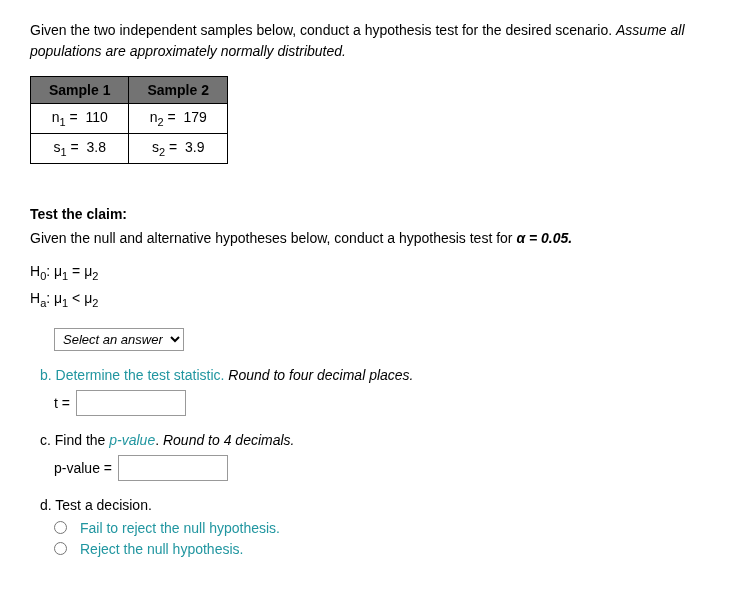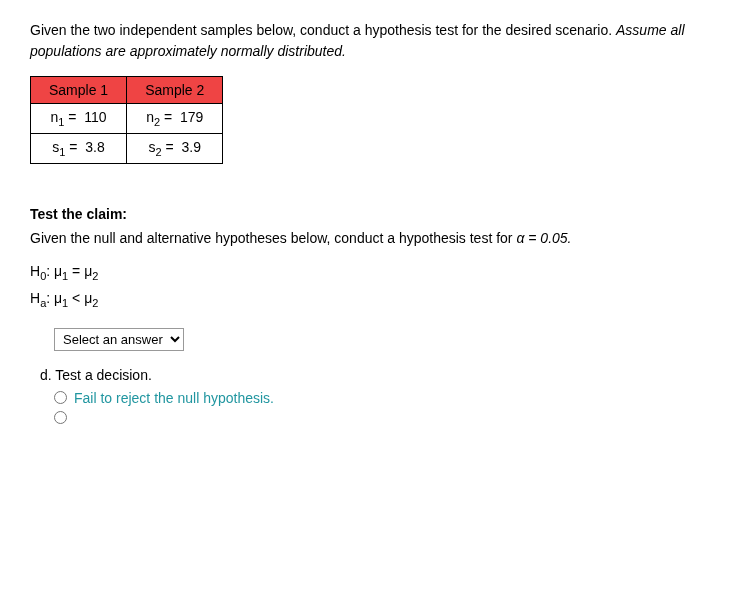--- a/index.html
+++ b/index.html
@@ -23,22 +23,22 @@
       border-collapse: collapse;
       margin-bottom: 18px;
     }
     table.samples th, table.samples td {
       border: 1px solid #000;
       padding: 5px 18px;
       text-align: center;
       font-size: 14px;
     }
     table.samples th {
-      font-weight: normal;
-      background: #ef4444;
+      font-weight: bold;
+      background: #737373;
     }
     .test-claim {
       font-weight: bold;
       margin-bottom: 6px;
       margin-top: 42px;
     }
     .hypothesis-intro {
       margin-bottom: 10px;
       line-height: 1.5;
     }
@@ -70,20 +70,21 @@
     }
     .indent {
       padding-left: 14px;
     }
     select.answer-select {
       font-size: 13px;
       padding: 2px 4px;
       border: 1px solid #999;
       background: #fff;
       cursor: pointer;
+      font-style: italic;
     }
     .t-input-row {
       display: flex;
       align-items: center;
       gap: 6px;
       padding-left: 14px;
       margin-top: 4px;
     }
     .pvalue-input-row {
       display: flex;
@@ -95,31 +96,31 @@
     input.stat-input {
       width: 110px;
       height: 26px;
       border: 1px solid #999;
       padding: 2px 4px;
       font-size: 14px;
     }
     .radio-option {
       display: flex;
       align-items: center;
-      gap: 7px;
+      gap: 13px;
       margin-bottom: 5px;
       padding-left: 14px;
     }
     input[type="radio"] {
       cursor: pointer;
     }
     .teal { color: #2196a0; }
     .bold { font-weight: bold; }
     sub { font-size: 11px; }
-    .math-italic { font-style: italic; }
+    .math-italic { font-style: italic; font-weight: bold; }
   </style>
 </head>
 <body>
 
 <p class="intro">
   <span>Given the two independent samples below, conduct a hypothesis test for the desired scenario.</span>
   <em> <span>Assume all populations are approximately normally distributed.</span></em>
 </p>
 
 <table class="samples">
@@ -163,30 +164,50 @@
     <div class="indent">
       <select class="answer-select">
         <option>Select an answer</option>
         <option>left-tailed</option>
         <option>right-tailed</option>
         <option>two-tailed</option>
       </select>
     </div>
   </div>
 
-
-  <div class="question">
+  <div class="question">
+    <div class="question-label">
+      <span class="teal">b. Determine the test statistic.</span>
+      <em> <span>Round to four decimal places.</span></em>
+    </div>
+    <div class="t-input-row">
+      <span>t =</span>
+      <input class="stat-input" type="text" value="" style="">
+    </div>
+  </div>
+
+  <div class="question">
+    <div class="question-label">
+      <span>c. Find the</span>
+      <em> <span class="teal">p-value</span></em><span>.</span>
+      <em> <span>Round to 4 decimals.</span></em>
+    </div>
+    <div class="pvalue-input-row">
+      <span>p-value =</span>
+      <input class="stat-input" type="text" value="" style="">
+    </div>
   </div>
 
   <div class="question">
     <div class="question-label">
       <span>d. Test a decision.</span>
     </div>
     <div class="radio-option">
       <input type="radio" name="decision" style="">
       <span class="teal">Fail to reject the null hypothesis.</span>
     </div>
     <div class="radio-option">
       <input type="radio" name="decision" style="">
+      <span class="teal">Reject the null hypothesis.</span>
     </div>
   </div>
 
 </div>
 
 </body></html>

